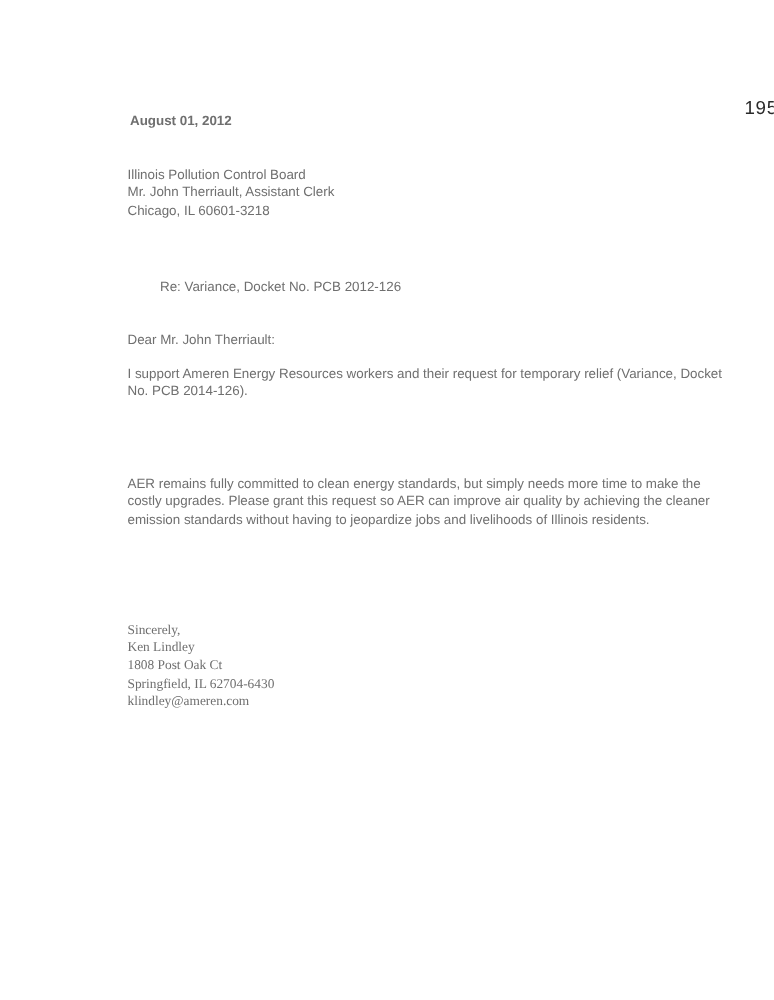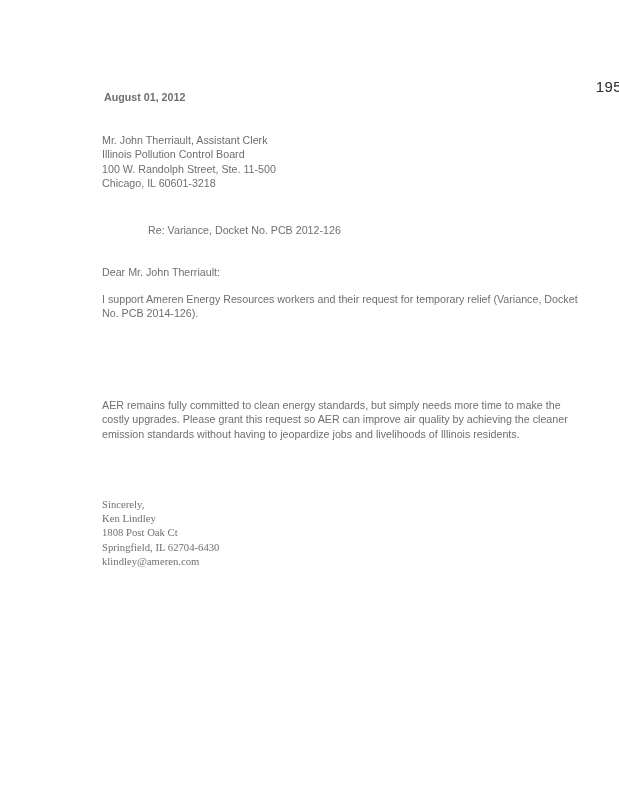--- a/index.html
+++ b/index.html
@@ -39,36 +39,36 @@
     position: absolute;
     top: 133px;
     left: 78px;
   }
   .recipient-block div {
     display: block;
   }
   .subject-line {
     position: absolute;
     top: 223px;
-    left: 88px;
+    left: 68px;
     padding-left: 36px;
   }
   .salutation-line {
     position: absolute;
     top: 265px;
     left: 78px;
   }
   .para {
     position: absolute;
     left: 78px;
     width: 486px;
   }
   .para-1 { top: 292px; }
   .para-2 { top: 333px; }
-  .para-3 { top: 398px; }
+  .para-3 { top: 380px; }
   .para-4 { top: 454px; }
   .closing-line {
     position: absolute;
     top: 497px;
     left: 78px;
     font-family: Liberation Serif, serif;
   }
   .signature-block {
     position: absolute;
     top: 511px;
@@ -82,23 +82,22 @@
 </head>
 <body>
 
 <div class="page">
 
   <div class="page-number">1953</div>
 
   <div class="date-line">August 01, 2012</div>
 
   <div class="recipient-block">
+    <div>Illinois Pollution Control Board</div>
     <div>Mr. John Therriault, Assistant Clerk</div>
-    <div>Illinois Pollution Control Board</div>
-    <div>100 W. Randolph Street, Ste. 11-500</div>
     <div>Chicago, IL 60601-3218</div>
   </div>
 
   <div class="subject-line">Re: Variance, Docket No. PCB 2012-126</div>
 
   <div class="salutation-line">Dear Mr. John Therriault:</div>
 
   <div class="para para-1">I support Ameren Energy Resources workers and their request for temporary relief (Variance, Docket No. PCB 2014-126).</div>
 
 

